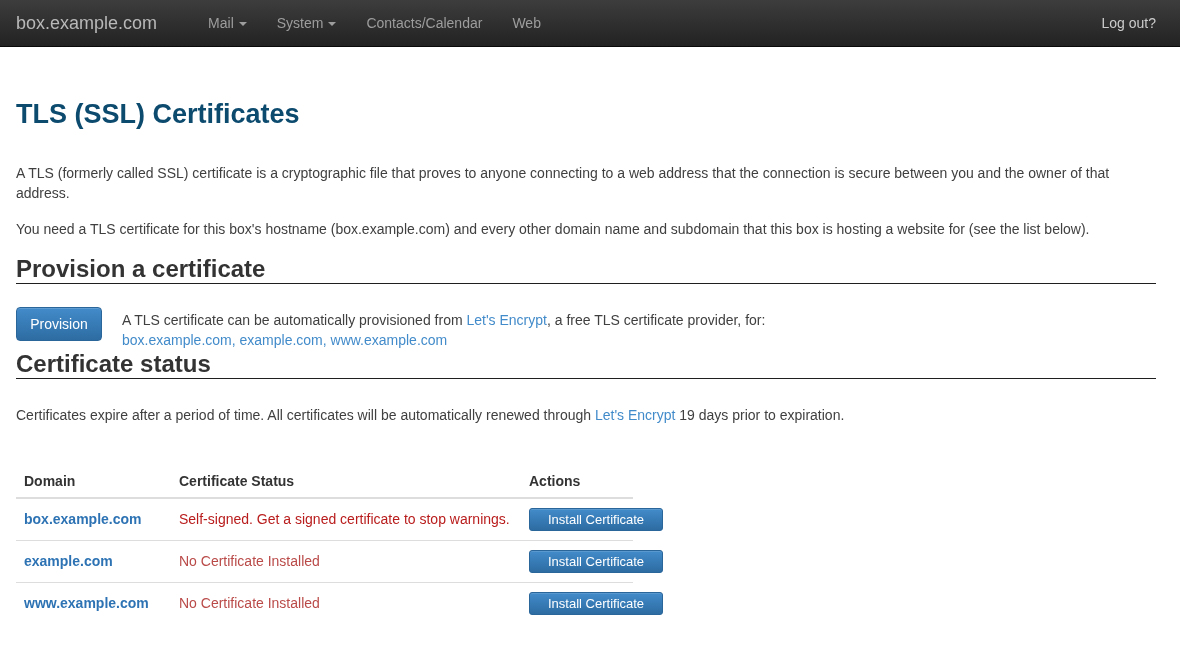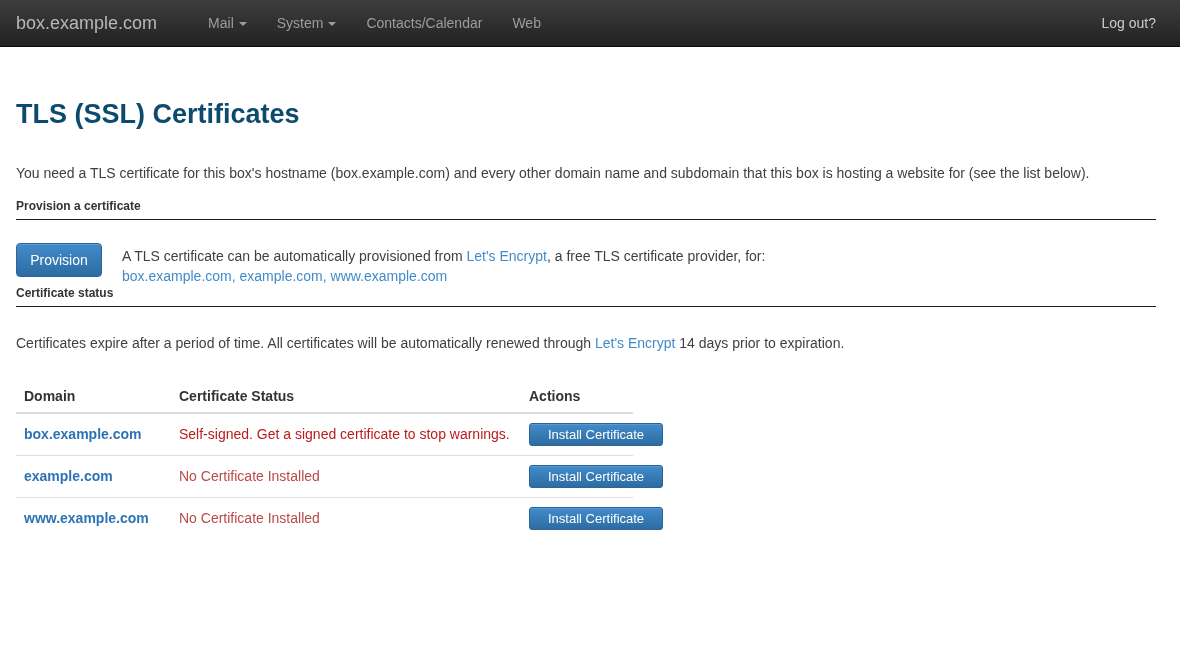--- a/index.html
+++ b/index.html
@@ -65,25 +65,24 @@
     margin: 53px 0 0 0;
     line-height: 1.1;
   }
   p.intro {
     margin: 0 0 16px 0;
     line-height: 20px;
   }
   .intro-wrap { margin-top: 33px; }
 
   h3.section-heading {
-    font-size: 12px;
+    font-size: 24px;
     font-weight: bold;
     color: #333;
     border-bottom: 1px solid #1f1f1f;
-    padding-bottom: 6px;
     margin: 0;
   }
   .heading-provision { margin-top: 28px; }
   .heading-status { margin-top: 56px; }
 
   .provision-row {
     margin-top: 23px;
     display: flex;
     align-items: flex-start;
   }
@@ -106,21 +105,21 @@
     padding-top: 3px;
   }
   a.inline-link { color: #428bca; text-decoration: none; cursor: pointer; }
   .domains-line { color: #428bca; }
 
   .status-note { margin: 26px 0 0 0; line-height: 20px; }
 
   
   table.cert-table {
     border-collapse: collapse;
-    margin-top: 27px;
+    margin-top: 40px;
     table-layout: fixed;
     width: 617px;
   }
   .cert-table th {
     text-align: left;
     font-weight: bold;
     color: #333;
     padding: 8px;
     border-bottom: 2px solid #ddd;
     font-size: 14px;
@@ -168,36 +167,37 @@
   <a class="nav-item"><span>Web</span></a>
 
   <a class="nav-logout">Log out?</a>
 </nav>
 
 <main class="content">
 
   <h1 class="page-title">TLS (SSL) Certificates</h1>
 
   <div class="intro-wrap">
+    <p class="intro">A TLS (formerly called SSL) certificate is a cryptographic file that proves to anyone connecting to a web address that the connection is secure between you and the owner of that address.</p>
     <p class="intro">You need a TLS certificate for this box's hostname (box.example.com) and every other domain name and subdomain that this box is hosting a website for (see the list below).</p>
   </div>
 
   <h3 class="section-heading heading-provision">Provision a certificate</h3>
 
   <div class="provision-row">
     <button class="btn-provision">Provision</button>
     <div class="provision-text">
       <div><span>A TLS certificate can be automatically provisioned from </span><a class="inline-link">Let's Encrypt</a><span>, a free TLS certificate provider, for:</span></div>
       <div class="domains-line">box.example.com, example.com, www.example.com</div>
     </div>
   </div>
 
   <h3 class="section-heading heading-status">Certificate status</h3>
 
-  <p class="status-note"><span>Certificates expire after a period of time. All certificates will be automatically renewed through </span><a class="inline-link">Let's Encrypt</a><span> 14 days prior to expiration.</span></p>
+  <p class="status-note"><span>Certificates expire after a period of time. All certificates will be automatically renewed through </span><a class="inline-link">Let's Encrypt</a><span> 19 days prior to expiration.</span></p>
 
   <table class="cert-table">
     <colgroup>
       <col class="col-domain">
         <col class="col-status">
         <col class="col-actions">
     </colgroup>
     <thead>
       <tr>
         <th>Domain</th>

